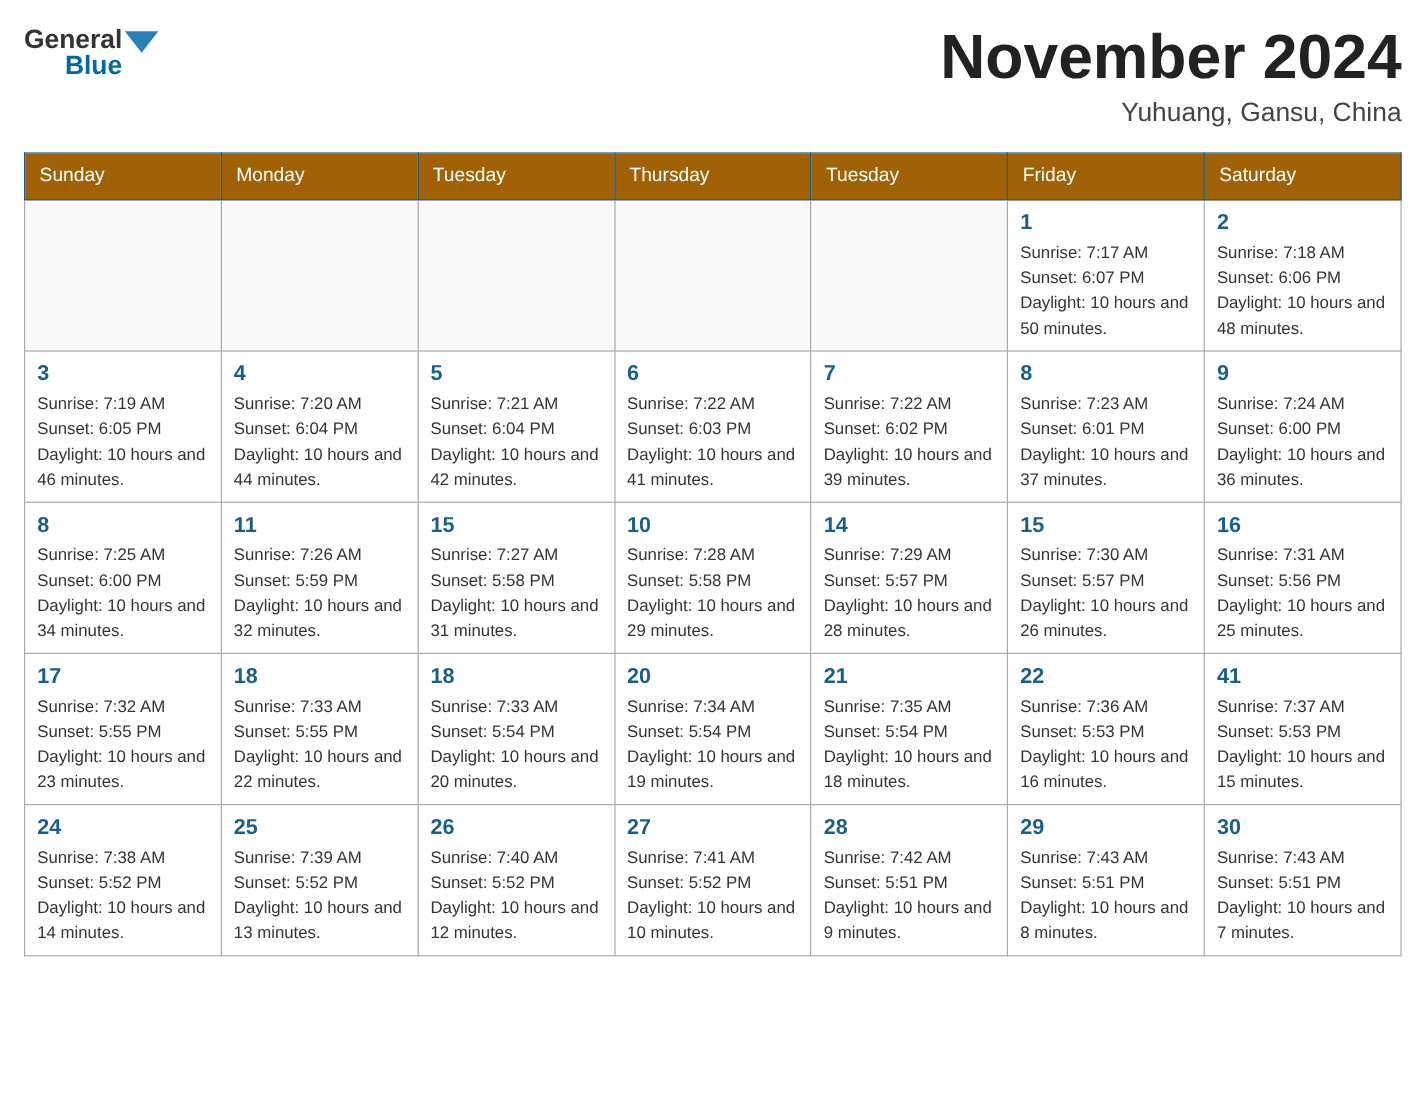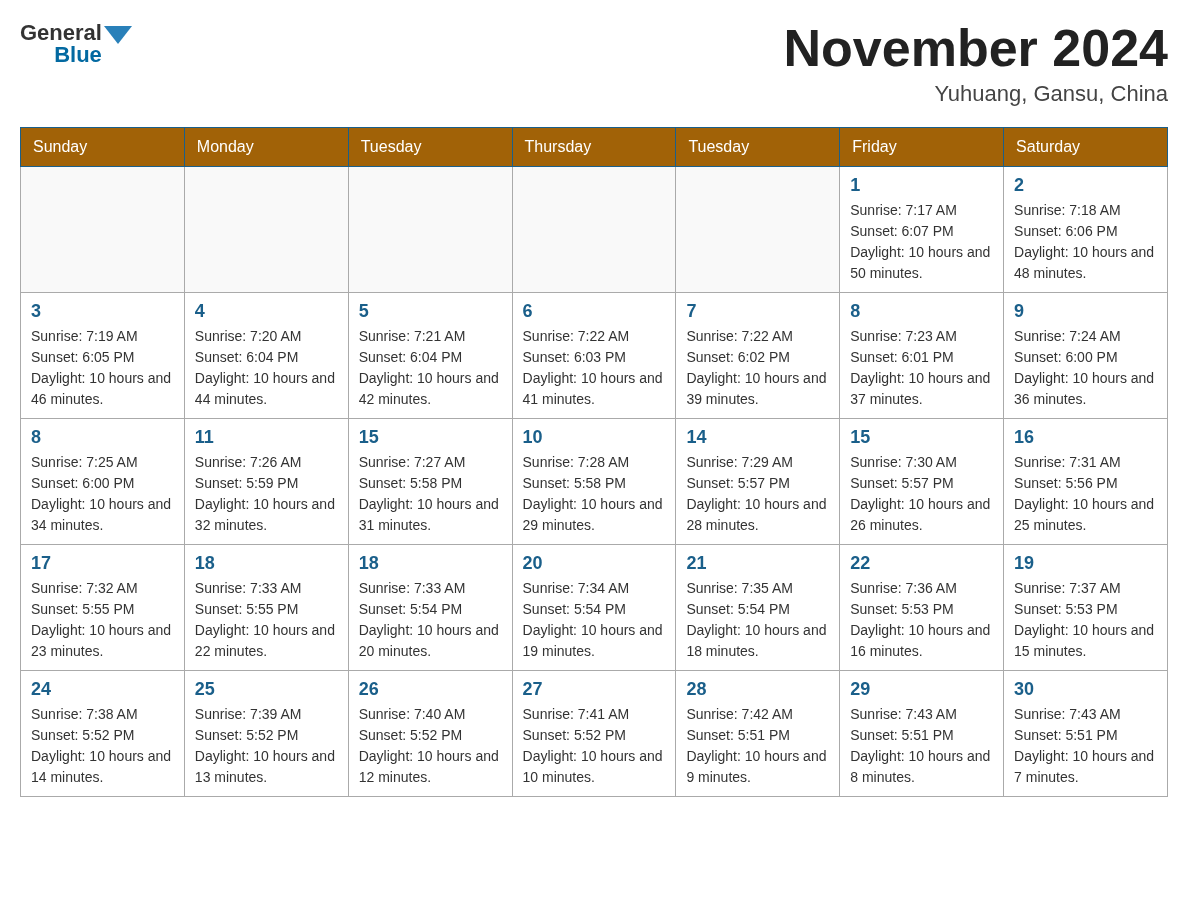--- a/index.html
+++ b/index.html
@@ -225,21 +225,21 @@
         </td>
         <td>
           <span class="day-number">21</span>
           <div class="day-info">Sunrise: 7:35 AM<br>Sunset: 5:54 PM<br>Daylight: 10 hours and 18 minutes.</div>
         </td>
         <td>
           <span class="day-number">22</span>
           <div class="day-info">Sunrise: 7:36 AM<br>Sunset: 5:53 PM<br>Daylight: 10 hours and 16 minutes.</div>
         </td>
         <td>
-          <span class="day-number">19</span>
+          <span class="day-number">41</span>
           <div class="day-info">Sunrise: 7:37 AM<br>Sunset: 5:53 PM<br>Daylight: 10 hours and 15 minutes.</div>
         </td>
       </tr>
       <tr class="week-row">
         <td>
           <span class="day-number">24</span>
           <div class="day-info">Sunrise: 7:38 AM<br>Sunset: 5:52 PM<br>Daylight: 10 hours and 14 minutes.</div>
         </td>
         <td>
           <span class="day-number">25</span>

